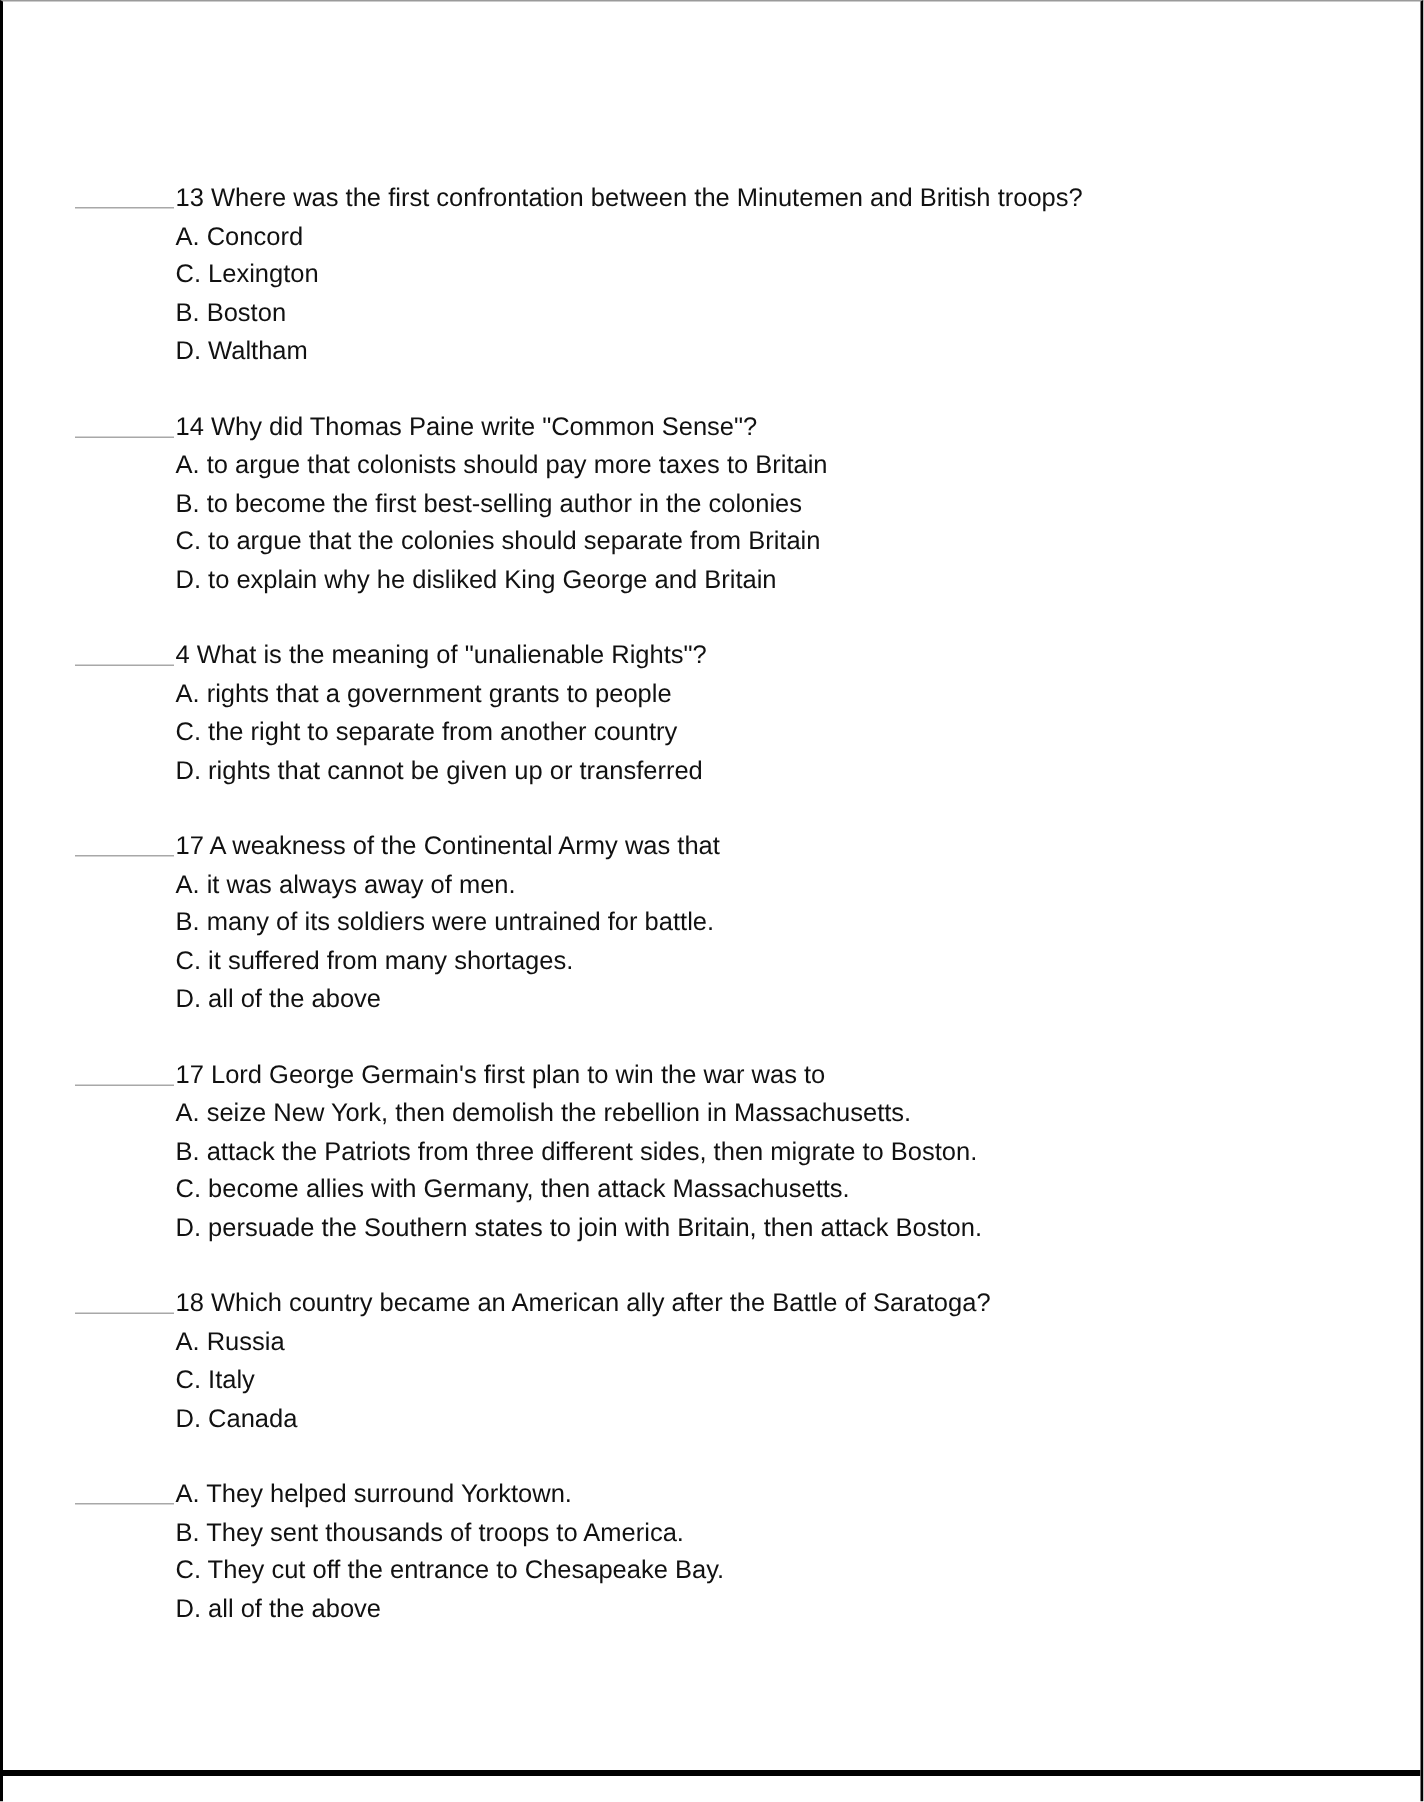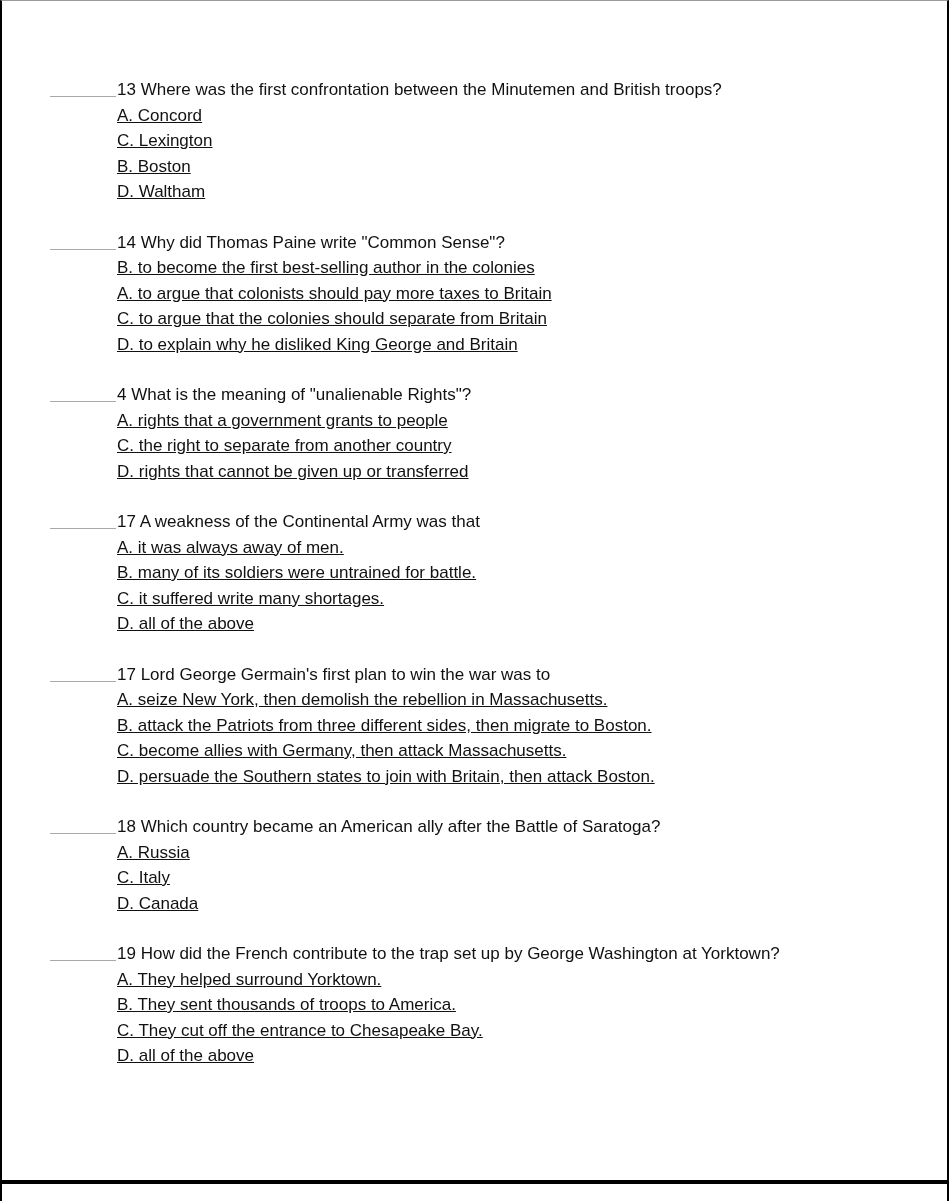--- a/index.html
+++ b/index.html
@@ -16,42 +16,41 @@
     border-left: 2px solid #000000;
     border-right: 2px solid #000000;
     border-top: 1px solid #9a9a9a;
     overflow: hidden;
     font-family: "Liberation Sans", "DejaVu Sans", sans-serif;
     font-size: 17px;
     line-height: 1.5;
     color: #111111;
   }
   .questions {
-    padding-top: 76px;
+    padding-top: 118px;
   }
   .question {
     position: relative;
     margin-left: 115px;
     width: 765px;
     margin-bottom: 25px;
   }
   .answer-blank {
     position: absolute;
     left: -67px;
     top: 19px;
     width: 66px;
     height: 0;
     border-bottom: 1.5px solid #a8a8a8;
   }
   .q-text {
     margin: 0;
   }
   .options {
     margin: 0;
-    text-decoration: underline;
   }
   .option {
     margin: 0;
   }
   .bottom-rule {
     position: absolute;
     left: 0;
     right: 0;
     bottom: 17px;
     height: 4px;
@@ -72,22 +71,22 @@
         <div class="option">C. Lexington</div>
         <div class="option">B. Boston</div>
         <div class="option">D. Waltham</div>
       </div>
     </div>
 
     <div class="question">
       <span class="answer-blank"></span>
       <p class="q-text"><span>14</span> <span>Why did Thomas Paine write "Common Sense"?</span></p>
       <div class="options">
+        <div class="option">A. to argue that colonists should pay more taxes to Britain</div>
         <div class="option">B. to become the first best-selling author in the colonies</div>
-        <div class="option">A. to argue that colonists should pay more taxes to Britain</div>
         <div class="option">C. to argue that the colonies should separate from Britain</div>
         <div class="option">D. to explain why he disliked King George and Britain</div>
       </div>
     </div>
 
     <div class="question">
       <span class="answer-blank"></span>
       <p class="q-text"><span>4</span> <span>What is the meaning of "unalienable Rights"?</span></p>
       <div class="options">
         <div class="option">A. rights that a government grants to people</div>
@@ -95,21 +94,21 @@
         <div class="option">D. rights that cannot be given up or transferred</div>
       </div>
     </div>
 
     <div class="question">
       <span class="answer-blank"></span>
       <p class="q-text"><span>17</span> <span>A weakness of the Continental Army was that</span></p>
       <div class="options">
         <div class="option">A. it was always away of men.</div>
         <div class="option">B. many of its soldiers were untrained for battle.</div>
-        <div class="option">C. it suffered write many shortages.</div>
+        <div class="option">C. it suffered from many shortages.</div>
         <div class="option">D. all of the above</div>
       </div>
     </div>
 
     <div class="question">
       <span class="answer-blank"></span>
       <p class="q-text"><span>17</span> <span>Lord George Germain's first plan to win the war was to</span></p>
       <div class="options">
         <div class="option">A. seize New York, then demolish the rebellion in Massachusetts.</div>
         <div class="option">B. attack the Patriots from three different sides, then migrate to Boston.</div>
@@ -123,21 +122,20 @@
       <p class="q-text"><span>18</span> <span>Which country became an American ally after the Battle of Saratoga?</span></p>
       <div class="options">
         <div class="option">A. Russia</div>
         <div class="option">C. Italy</div>
         <div class="option">D. Canada</div>
       </div>
     </div>
 
     <div class="question">
       <span class="answer-blank"></span>
-      <p class="q-text"><span>19</span> <span>How did the French contribute to the trap set up by George Washington at Yorktown?</span></p>
       <div class="options">
         <div class="option">A. They helped surround Yorktown.</div>
         <div class="option">B. They sent thousands of troops to America.</div>
         <div class="option">C. They cut off the entrance to Chesapeake Bay.</div>
         <div class="option">D. all of the above</div>
       </div>
     </div>
 
   </div>
 

